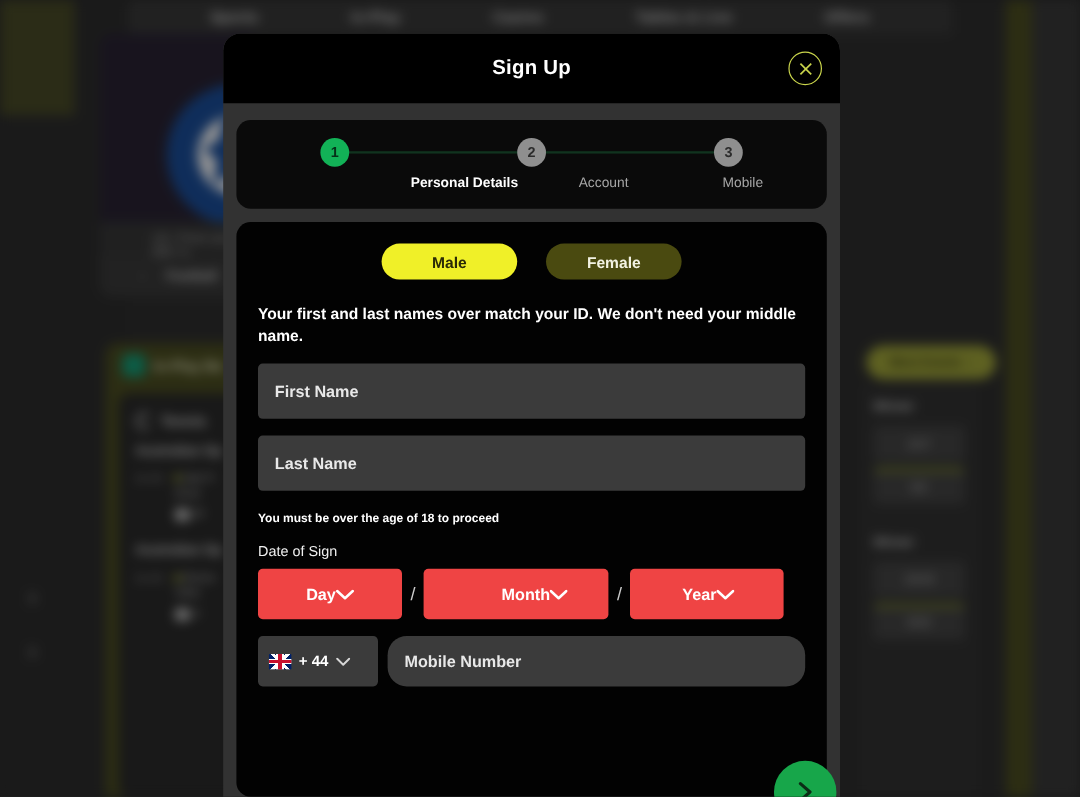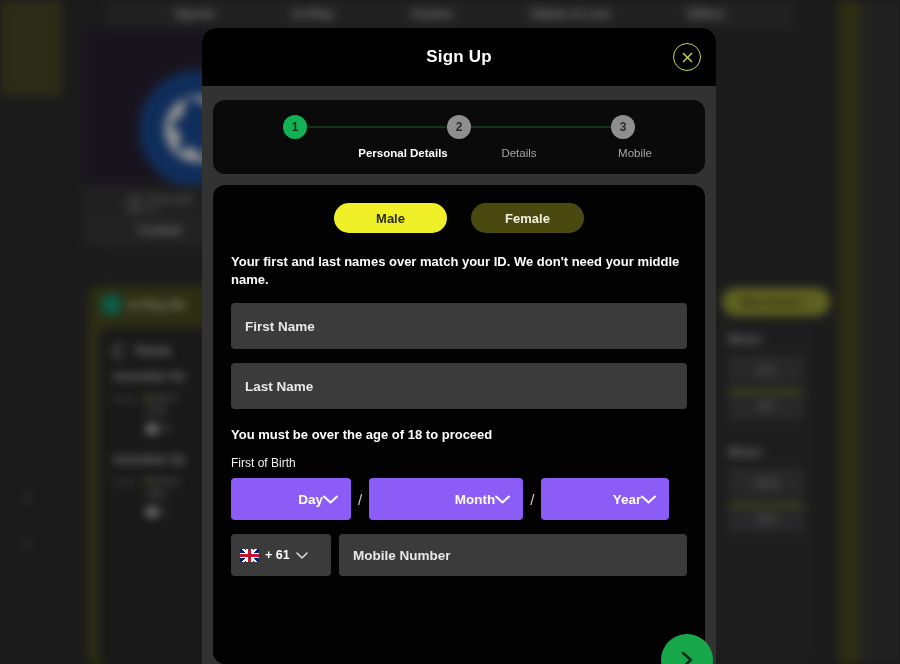--- a/index.html
+++ b/index.html
@@ -131,21 +131,21 @@
   .bg-bet-gap { height: 22px; }
 
   
   #overlay {
     position: absolute; inset: 0;
     background: rgba(0,0,0,0.42);
   }
 
   
   #modal {
-    position: absolute; left: 202px; top: 28px;
+    position: absolute; left: 186px; top: 28px;
     width: 514px; height: 636px;
     background: #323232;
     border-radius: 14px 14px 0 0;
     overflow: hidden;
     display: flex; flex-direction: column;
   }
   #modal-header {
     position: relative; height: 58px; flex: 0 0 58px;
     background: #000000;
     display: flex; align-items: center; justify-content: center;
@@ -221,28 +221,28 @@
     width: 100%; height: 46px;
     background: #3b3b3b; border: none; border-radius: 4px;
     color: #ffffff; font-size: 13.5px; font-weight: bold;
     padding: 0 14px; margin-bottom: 14px;
     font-family: "Liberation Sans", sans-serif;
     outline: none;
   }
   .field-input::placeholder { color: #e8e8e8; opacity: 1; }
 
   .age-text {
-    color: #ffffff; font-size: 13px; font-weight: bold; margin: 4px 0 14px 0;
+    color: #ffffff; font-size: 10px; font-weight: bold; margin: 4px 0 14px 0;
   }
   .dob-label { color: #f0f0f0; font-size: 12px; margin-bottom: 8px; }
   #dob-row { display: flex; align-items: center; gap: 7px; margin-bottom: 14px; }
   .dob-select {
     position: relative; height: 42px;
-    background: #8b5cf6; border-radius: 4px;
-    display: flex; align-items: center; justify-content: flex-end;
+    background: #ef4444; border-radius: 4px;
+    display: flex; align-items: center; justify-content: center;
     padding: 0 13px; cursor: pointer;
   }
   #dob-day   { width: 120px; }
   #dob-month { width: 154px; padding-left: 44px; }
   #dob-year  { width: 128px; padding-left: 15px; }
   .dob-select .val { color: #ffffff; font-size: 13.5px; font-weight: bold; }
   .dob-sep { color: #cdcdcd; font-size: 15px; }
 
   #phone-row { display: flex; gap: 8px; }
   #country-select {
@@ -256,21 +256,21 @@
       linear-gradient(to right, transparent 40%, #c8102e 40%, #c8102e 60%, transparent 60%),
       linear-gradient(45deg, transparent 44%, #ffffff 44%, #ffffff 56%, transparent 56%),
       linear-gradient(-45deg, transparent 44%, #ffffff 44%, #ffffff 56%, transparent 56%),
       linear-gradient(to bottom, transparent 33%, #ffffff 33%, #ffffff 67%, transparent 67%),
       linear-gradient(to right, transparent 33%, #ffffff 33%, #ffffff 67%, transparent 67%),
       #012169;
   }
   #country-code { color: #ffffff; font-size: 12.5px; font-weight: bold; }
   #mobile-input {
     flex: 1 1 auto; height: 42px; background: #3b3b3b;
-    border: none; border-radius: 4px; color: #7dd3fc;
+    border: none; border-radius: 16px; color: #7dd3fc;
     font-size: 13.5px; font-weight: bold; padding: 0 14px; outline: none;
     font-family: "Liberation Sans", sans-serif;
   }
   #mobile-input::placeholder { color: #e8e8e8; opacity: 1; }
 
   #next-btn {
     position: absolute; right: -8px; bottom: -22px;
     width: 52px; height: 52px; border-radius: 50%;
     background: #17a64a; border: none; cursor: pointer;
     display: flex; align-items: center; justify-content: center;
@@ -380,39 +380,39 @@
   </div>
 
   <div id="stepper-card">
     <div id="stepper-track">
       <div class="step-dot active">1</div>
       <div class="step-dot idle">2</div>
       <div class="step-dot idle">3</div>
     </div>
     <div id="stepper-labels">
       <span class="step-label active">Personal Details</span>
-      <span class="step-label idle">Details</span>
+      <span class="step-label idle">Account</span>
       <span class="step-label idle">Mobile</span>
     </div>
   </div>
 
   <div id="form-card">
 
     <div id="gender-row">
       <button class="gender-btn selected">Male</button>
       <button class="gender-btn unselected">Female</button>
     </div>
 
     <div class="helper-text">Your first and last names over match your ID. We don't need your middle name.</div>
 
     <input class="field-input" type="text" placeholder="First Name" style="">
     <input class="field-input" type="text" placeholder="Last Name" style="">
 
     <div class="age-text">You must be over the age of 18 to proceed</div>
-    <div class="dob-label">First of Birth</div>
+    <div class="dob-label">Date of Sign</div>
 
     <div id="dob-row">
       <div class="dob-select" id="dob-day">
         <span class="val">Day</span>
         <svg class="chev-svg" width="15" height="9" viewBox="0 0 15 9">
           <polyline points="1,1.5 7.5,7.5 14,1.5" fill="none" stroke="#ffffff" stroke-width="2.1" stroke-linecap="round" stroke-linejoin="round"></polyline>
         </svg>
       </div>
       <span class="dob-sep">/</span>
       <div class="dob-select" id="dob-month">
@@ -426,21 +426,21 @@
         <span class="val">Year</span>
         <svg class="chev-svg" width="15" height="9" viewBox="0 0 15 9">
           <polyline points="1,1.5 7.5,7.5 14,1.5" fill="none" stroke="#ffffff" stroke-width="2.1" stroke-linecap="round" stroke-linejoin="round"></polyline>
         </svg>
       </div>
     </div>
 
     <div id="phone-row">
       <div id="country-select">
         <div id="uk-flag"></div>
-        <span id="country-code">+ 61</span>
+        <span id="country-code">+ 44</span>
         <svg class="chev-svg" width="12" height="7" viewBox="0 0 12 7">
           <polyline points="1,1 6,6 11,1" fill="none" stroke="#d6d6d6" stroke-width="1.6" stroke-linecap="round" stroke-linejoin="round"></polyline>
         </svg>
       </div>
       <input id="mobile-input" type="text" placeholder="Mobile Number" style="">
     </div>
 
     <button id="next-btn">
       <svg width="16" height="20" viewBox="0 0 16 20">
         <polyline points="4,3 12,10 4,17" fill="none" stroke="#0b2d16" stroke-width="2.6" stroke-linecap="round" stroke-linejoin="round"></polyline>

